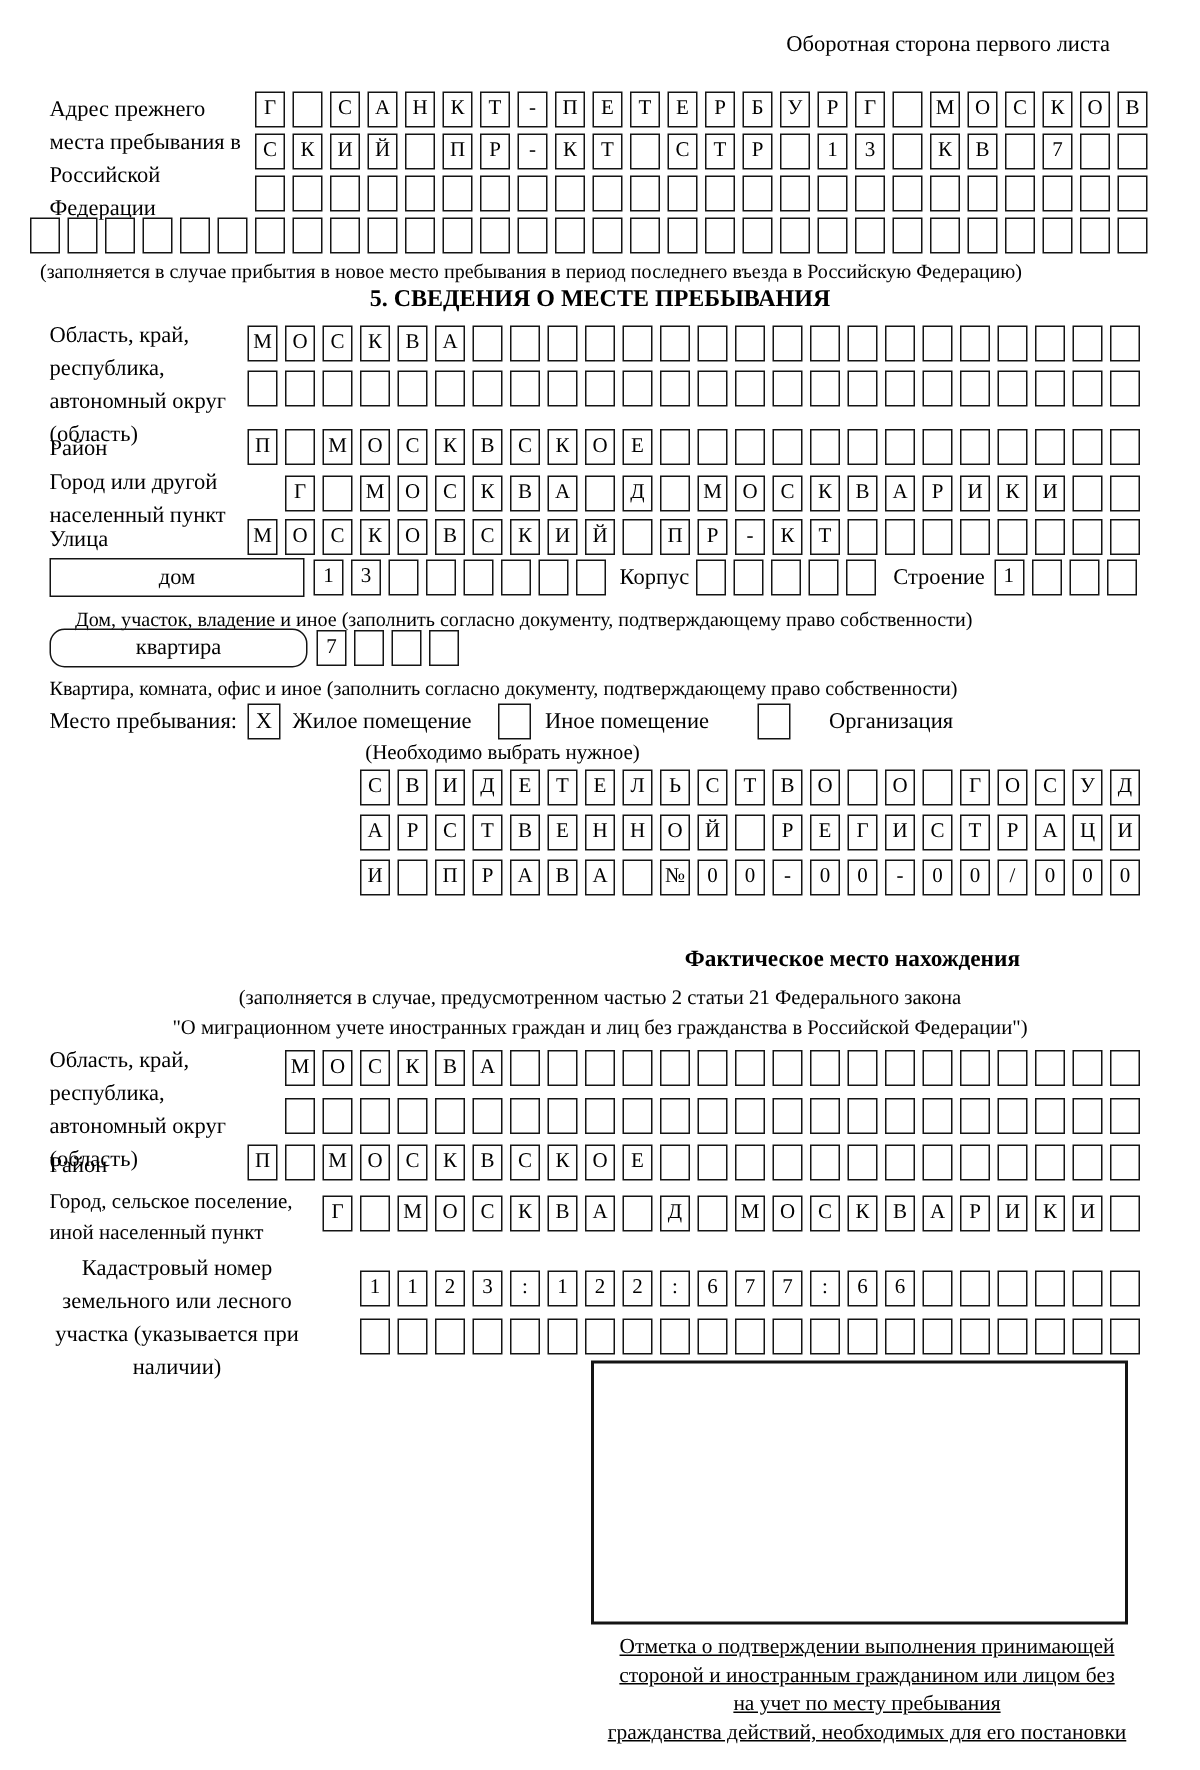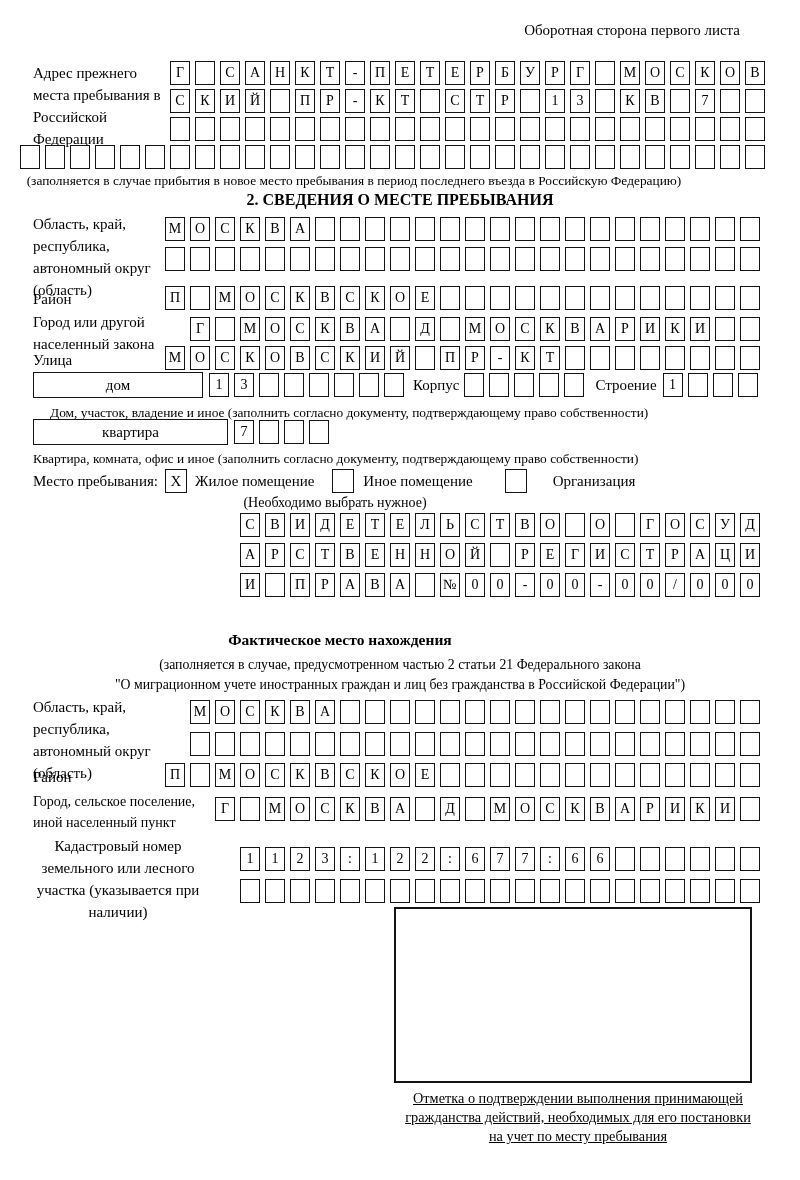--- a/index.html
+++ b/index.html
@@ -147,21 +147,21 @@
       <span class="cell"></span>
       <span class="cell"></span>
       <span class="cell"></span>
       <span class="cell"></span>
       <span class="cell"></span>
       <span class="cell"></span>
       <span class="cell"></span>
     </div>
   <div class="abs caption center" style="left:0; top:172px; width:708px;">(заполняется в случае прибытия в новое место пребывания в период последнего въезда в Российскую Федерацию)</div>
 
-  <div class="abs title center" style="left:0; top:191px; width:800px;">2. СВЕДЕНИЯ О МЕСТЕ ПРЕБЫВАНИЯ</div>
+  <div class="abs title center" style="left:0; top:191px; width:800px;">5. СВЕДЕНИЯ О МЕСТЕ ПРЕБЫВАНИЯ</div>
 
   <div class="abs label" style="left:33px; top:213px; width:125px;">Область, край, республика, автономный округ (область)</div>
   <div class="abs cells" style="left:165px; top:217px;">
       <span class="cell">М</span>
       <span class="cell">О</span>
       <span class="cell">С</span>
       <span class="cell">К</span>
       <span class="cell">В</span>
       <span class="cell">А</span>
       <span class="cell"></span>
@@ -231,21 +231,21 @@
       <span class="cell"></span>
       <span class="cell"></span>
       <span class="cell"></span>
       <span class="cell"></span>
       <span class="cell"></span>
       <span class="cell"></span>
       <span class="cell"></span>
       <span class="cell"></span>
     </div>
 
-  <div class="abs label" style="left:33px; top:311px; width:145px;">Город или другой населенный закона</div>
+  <div class="abs label" style="left:33px; top:311px; width:145px;">Город или другой населенный пункт</div>
   <div class="abs cells" style="left:190px; top:317px;">
       <span class="cell">Г</span>
       <span class="cell"></span>
       <span class="cell">М</span>
       <span class="cell">О</span>
       <span class="cell">С</span>
       <span class="cell">К</span>
       <span class="cell">В</span>
       <span class="cell">А</span>
       <span class="cell"></span>
@@ -317,21 +317,21 @@
     <span class="cells" style="margin-left:6px;">
         <span class="cell">1</span>
         <span class="cell"></span>
         <span class="cell"></span>
         <span class="cell"></span>
       </span>
   </div>
   <div class="abs caption" style="left:22px; top:404px; width:760px;margin-left:28px;">Дом, участок, владение и иное (заполнить согласно документу, подтверждающему право собственности)</div>
 
   <div class="abs hrow" style="left:33px; top:419px;">
-    <span class="widebox" style="width:195px;">квартира</span>
+    <span class="widebox" style="width:172px;border-radius:10px;">квартира</span>
     <span class="cells" style="margin-left:6px;">
         <span class="cell">7</span>
         <span class="cell"></span>
         <span class="cell"></span>
         <span class="cell"></span>
       </span>
   </div>
   <div class="abs caption" style="left:33px; top:450px; width:760px;">Квартира, комната, офис и иное (заполнить согласно документу, подтверждающему право собственности)</div>
 
   <div class="abs caption center" style="left:135px; top:494px; width:400px; font-size:14px;">(Необходимо выбрать нужное)</div>
@@ -408,21 +408,21 @@
       <span class="cell">0</span>
       <span class="cell">-</span>
       <span class="cell">0</span>
       <span class="cell">0</span>
       <span class="cell">/</span>
       <span class="cell">0</span>
       <span class="cell">0</span>
       <span class="cell">0</span>
     </div>
 
-  <div class="abs title-sm center" style="left:0; top:631px; width:680px;">Фактическое место нахождения</div>
+  <div class="abs title-sm center" style="left:0; top:631px; width:680px;text-align:right;">Фактическое место нахождения</div>
   <div class="abs cap-lines" style="left:0; top:655px; width:800px;">
       <div>(заполняется в случае, предусмотренном частью 2 статьи 21 Федерального закона</div>
       <div>"О миграционном учете иностранных граждан и лиц без гражданства в Российской Федерации")</div>
     </div>
 
   <div class="abs label" style="left:33px; top:696px; width:135px;">Область, край, республика, автономный округ (область)</div>
   <div class="abs cells" style="left:190px; top:700px;">
       <span class="cell">М</span>
       <span class="cell">О</span>
       <span class="cell">С</span>
@@ -571,17 +571,18 @@
       <span class="cell"></span>
       <span class="cell"></span>
       <span class="cell"></span>
       <span class="cell"></span>
       <span class="cell"></span>
     </div>
 
   <div class="abs stampbox" style="left:394px; top:907px; width:358px; height:176px;"></div>
   <div class="abs note-lines" style="left:378px; top:1089px; width:400px;text-decoration:underline;">
       <div>Отметка о подтверждении выполнения принимающей</div>
+      <div>стороной и иностранным гражданином или лицом без</div>
+      <div>на учет по месту пребывания</div>
       <div>гражданства действий, необходимых для его постановки</div>
-      <div>на учет по месту пребывания</div>
     </div>
 
 </div>
 
 </body></html>

